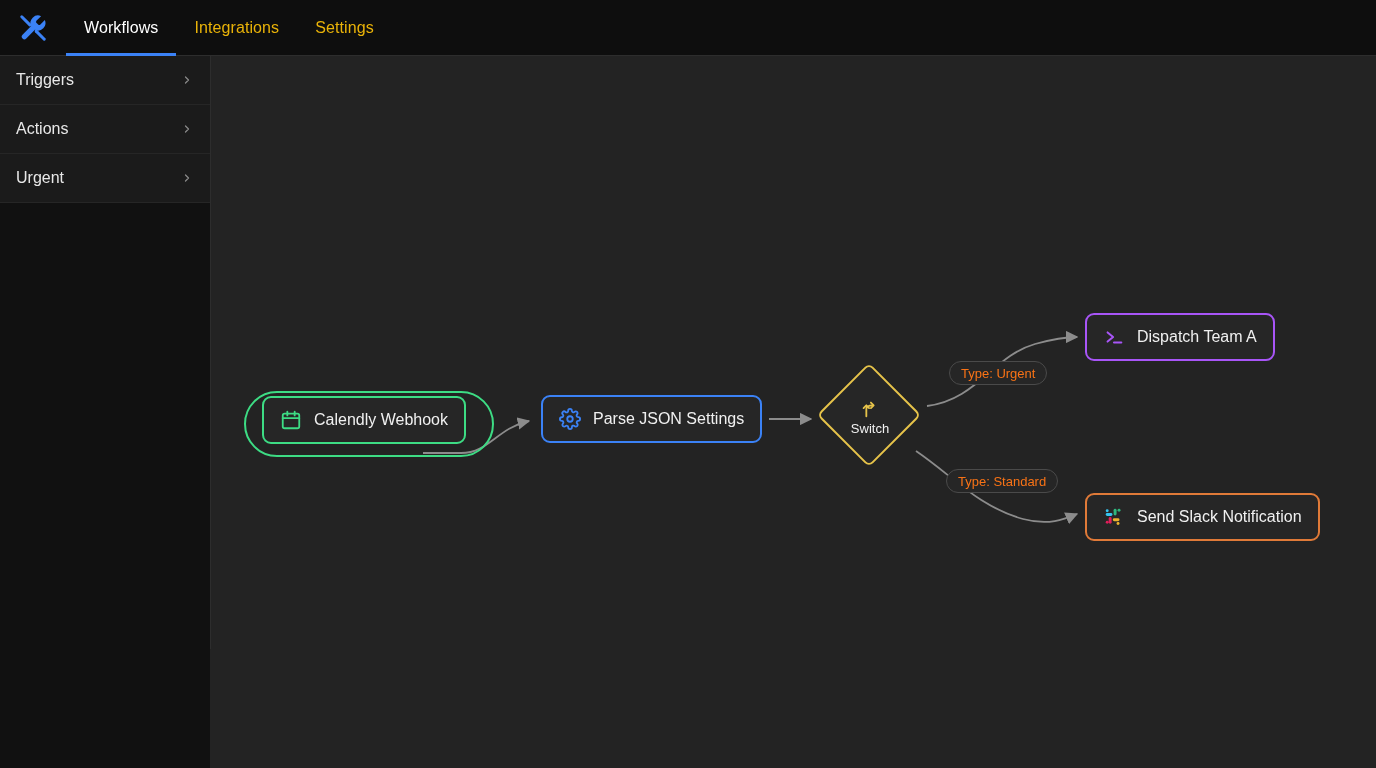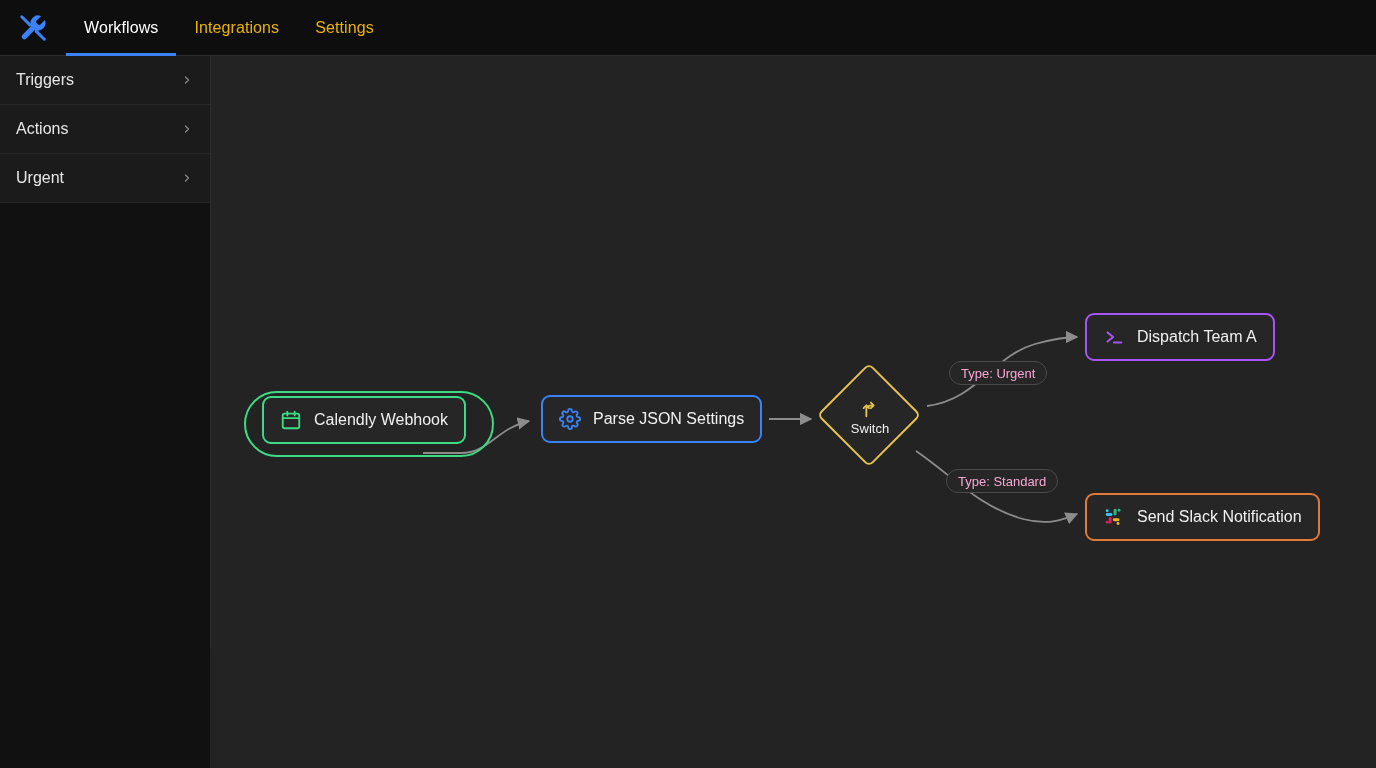--- a/index.html
+++ b/index.html
@@ -119,21 +119,21 @@
 
   
   .edge-label {
     position:absolute;
     height:24px;
     display:flex; align-items:center;
     padding:0 11px;
     border:1px solid #4a4a4a;
     border-radius:12px;
     background:#262626;
-    color:#f9a8d4;
+    color:#f97316;
     font-size:13px;
     white-space:nowrap;
   }
   #label-urgent   { left:738px; top:305px; }
   #label-standard { left:735px; top:413px; }
 </style>
 </head>
 <body>
 
 <div id="app">

